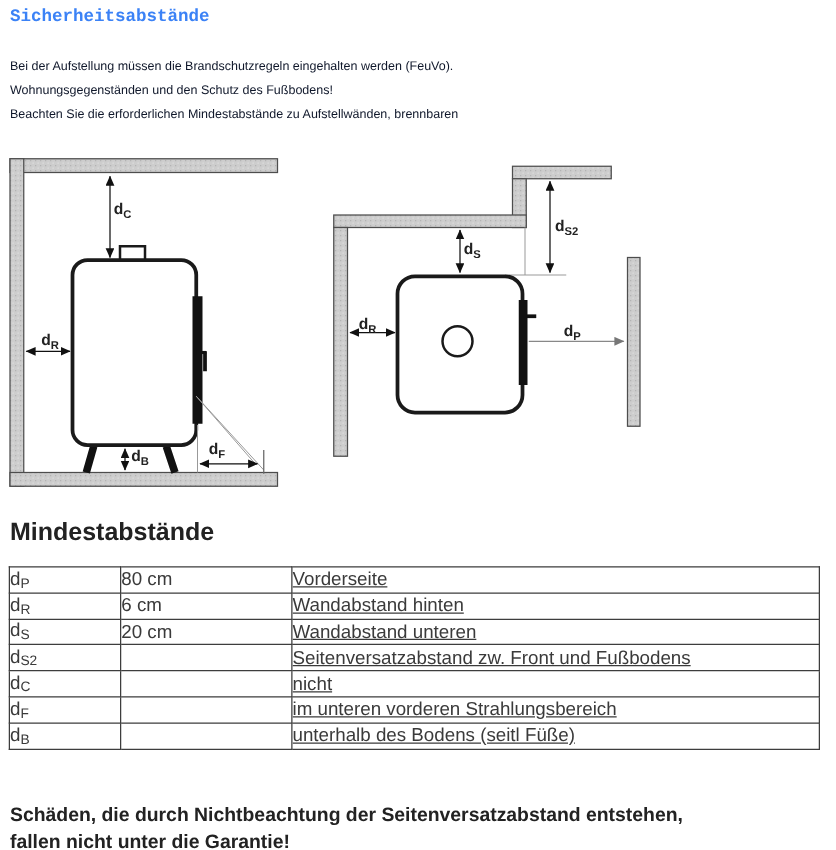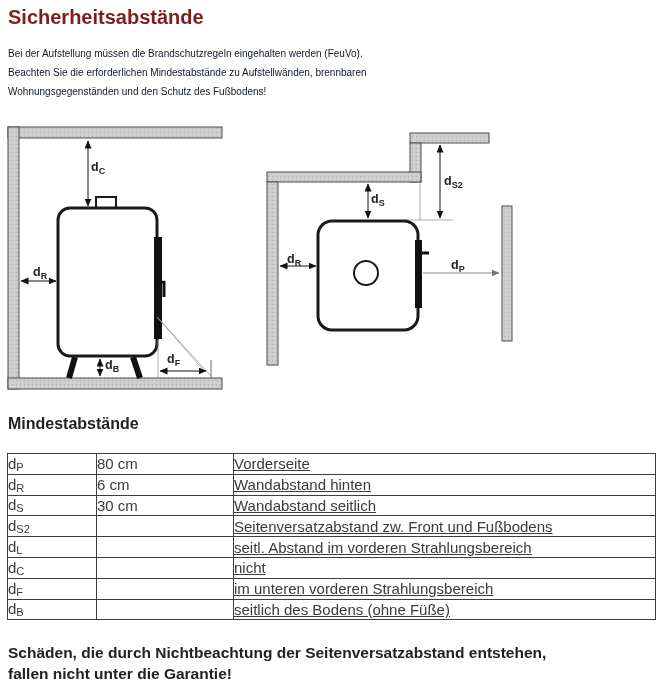--- a/index.html
+++ b/index.html
@@ -1,25 +1,25 @@
 <!DOCTYPE html>
 <html><head>
 <meta charset="utf-8">
 <style>
   html,body{margin:0;padding:0;}
   body{
     width:669px;height:680px;position:relative;background:#ffffff;
     font-family:"Liberation Sans", sans-serif;color:#333333;overflow:hidden;
   }
-  .title{position:absolute;left:8px;top:6px;font-size:20px;font-weight:bold;color:#7f1d1d;}
+  .title{position:absolute;left:8px;top:6px;font-size:14px;font-weight:bold;color:#3b82f6;font-family:Liberation Mono, monospace;}
   .intro{position:absolute;left:8px;top:44px;font-size:10px;line-height:19px;color:#0f172a;}
   .diagram-svg{position:absolute;left:0;top:120px;}
   .dlabel{position:absolute;font-size:12.5px;font-weight:bold;color:#222;white-space:nowrap;}
   .dlabel sub{font-size:9px;vertical-align:-3px;}
-  .mindest-heading{position:absolute;left:8px;top:415px;font-size:16px;font-weight:bold;color:#222;}
+  .mindest-heading{position:absolute;left:8px;top:415px;font-size:20px;font-weight:bold;color:#222;}
   table.min-table{
     position:absolute;left:7px;top:453px;width:649px;
     border-collapse:collapse;font-size:15px;color:#3a3a3a;
   }
   table.min-table td{
     border:1.5px solid #3d3d3d;height:19.8px;padding:0;
     vertical-align:middle;white-space:nowrap;overflow:hidden;
   }
   td.c1{width:88px;padding-left:12px;}
   td.c2{width:136px;padding-left:8px;margin-top:24px;}
@@ -27,22 +27,22 @@
   td.c1 sub{font-size:11px;vertical-align:-2px;}
   .warning{position:absolute;left:8px;top:642px;font-size:15.5px;font-weight:bold;line-height:21px;color:#222;}
 </style>
 </head>
 <body>
 
 <div class="title">Sicherheitsabstände</div>
 
 <div class="intro">
   <div>Bei der Aufstellung müssen die Brandschutzregeln eingehalten werden (FeuVo).</div>
+  <div>Wohnungsgegenständen und den Schutz des Fußbodens!</div>
   <div>Beachten Sie die erforderlichen Mindestabstände zu Aufstellwänden, brennbaren</div>
-  <div>Wohnungsgegenständen und den Schutz des Fußbodens!</div>
 </div>
 
 <svg class="diagram-svg" width="669" height="280" viewBox="0 0 669 280">
   <defs>
     <pattern id="wallpat" width="4" height="4" patternUnits="userSpaceOnUse">
       <rect width="4" height="4" fill="#cdcdcd"></rect>
       <rect x="0" y="0" width="1" height="1" fill="#b3b3b3"></rect>
       <rect x="2" y="2" width="1" height="1" fill="#e0e0e0"></rect>
     </pattern>
     <marker id="arrB" markerWidth="9" markerHeight="8" refX="7.5" refY="3.5" orient="auto-start-reverse" markerUnits="userSpaceOnUse">
@@ -117,47 +117,42 @@
       <td class="c2">80 cm</td>
       <td class="c3">Vorderseite</td>
     </tr>
     <tr>
       <td class="c1"><span>d</span><sub>R</sub></td>
       <td class="c2">6 cm</td>
       <td class="c3">Wandabstand hinten</td>
     </tr>
     <tr>
       <td class="c1"><span>d</span><sub>S</sub></td>
-      <td class="c2">30 cm</td>
-      <td class="c3">Wandabstand seitlich</td>
+      <td class="c2">20 cm</td>
+      <td class="c3">Wandabstand unteren</td>
     </tr>
     <tr>
       <td class="c1"><span>d</span><sub>S2</sub></td>
       <td class="c2"></td>
       <td class="c3">Seitenversatzabstand zw. Front und Fußbodens</td>
-    </tr>
-    <tr>
-      <td class="c1"><span>d</span><sub>L</sub></td>
-      <td class="c2"></td>
-      <td class="c3">seitl. Abstand im vorderen Strahlungsbereich</td>
     </tr>
     <tr>
       <td class="c1"><span>d</span><sub>C</sub></td>
       <td class="c2"></td>
       <td class="c3">nicht</td>
     </tr>
     <tr>
       <td class="c1"><span>d</span><sub>F</sub></td>
       <td class="c2"></td>
       <td class="c3">im unteren vorderen Strahlungsbereich</td>
     </tr>
     <tr>
       <td class="c1"><span>d</span><sub>B</sub></td>
       <td class="c2"></td>
-      <td class="c3">seitlich des Bodens (ohne Füße)</td>
+      <td class="c3">unterhalb des Bodens (seitl Füße)</td>
     </tr>
   </tbody>
 </table>
 
 <div class="warning">
   <div>Schäden, die durch Nichtbeachtung der Seitenversatzabstand entstehen,</div>
   <div>fallen nicht unter die Garantie!</div>
 </div>
 
 </body></html>

